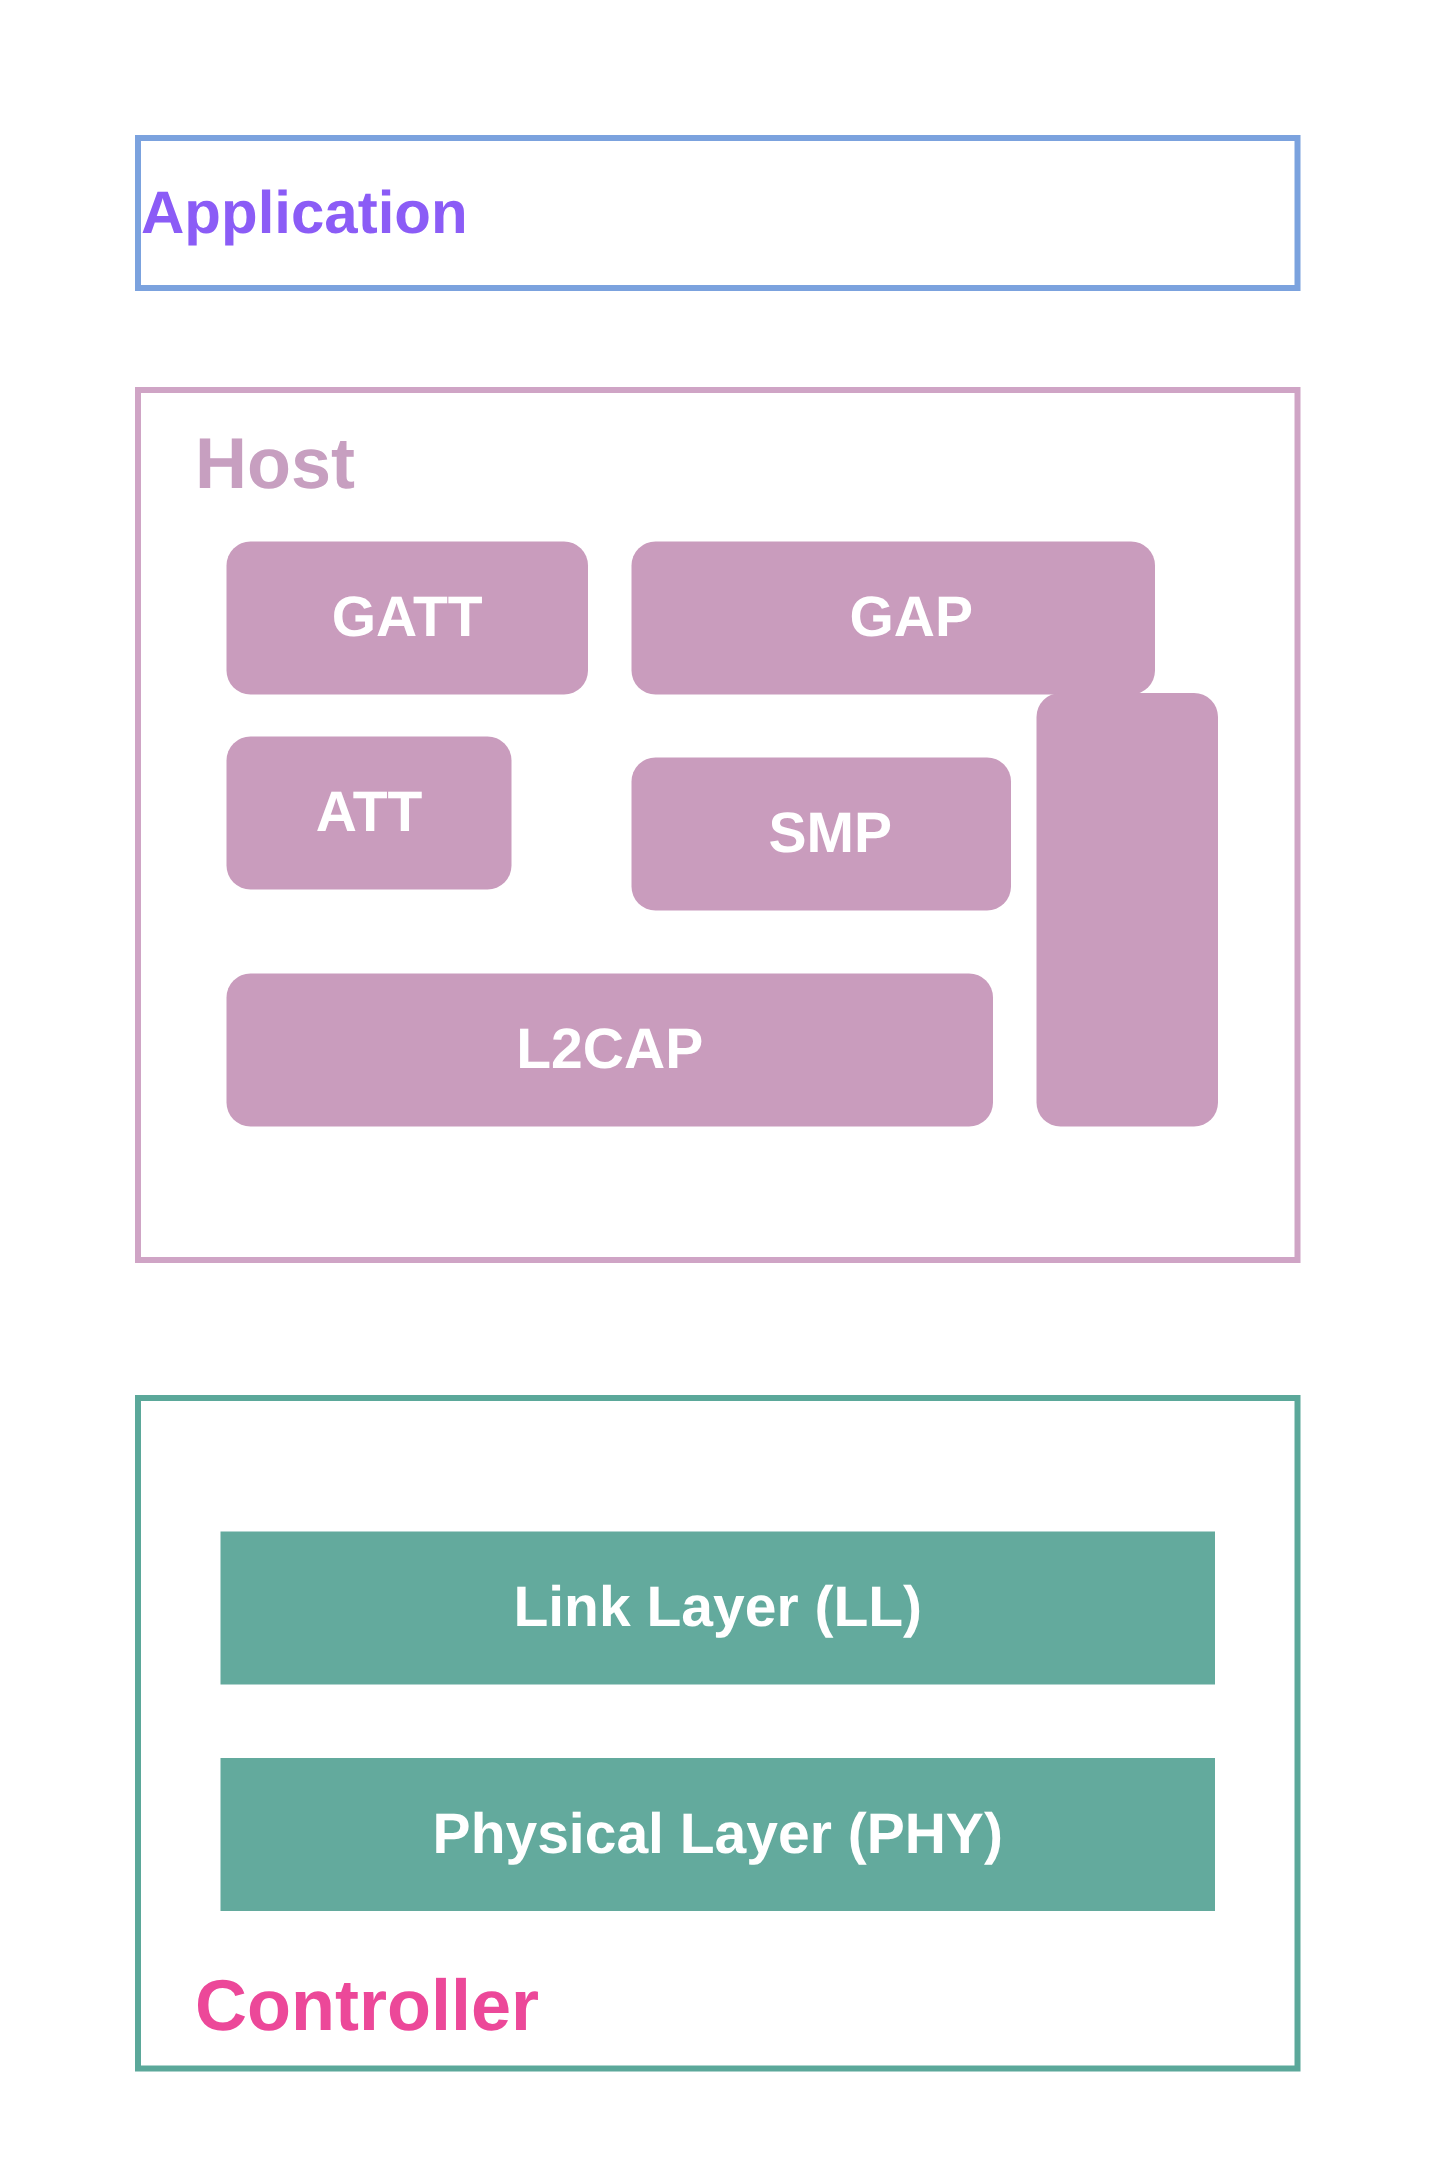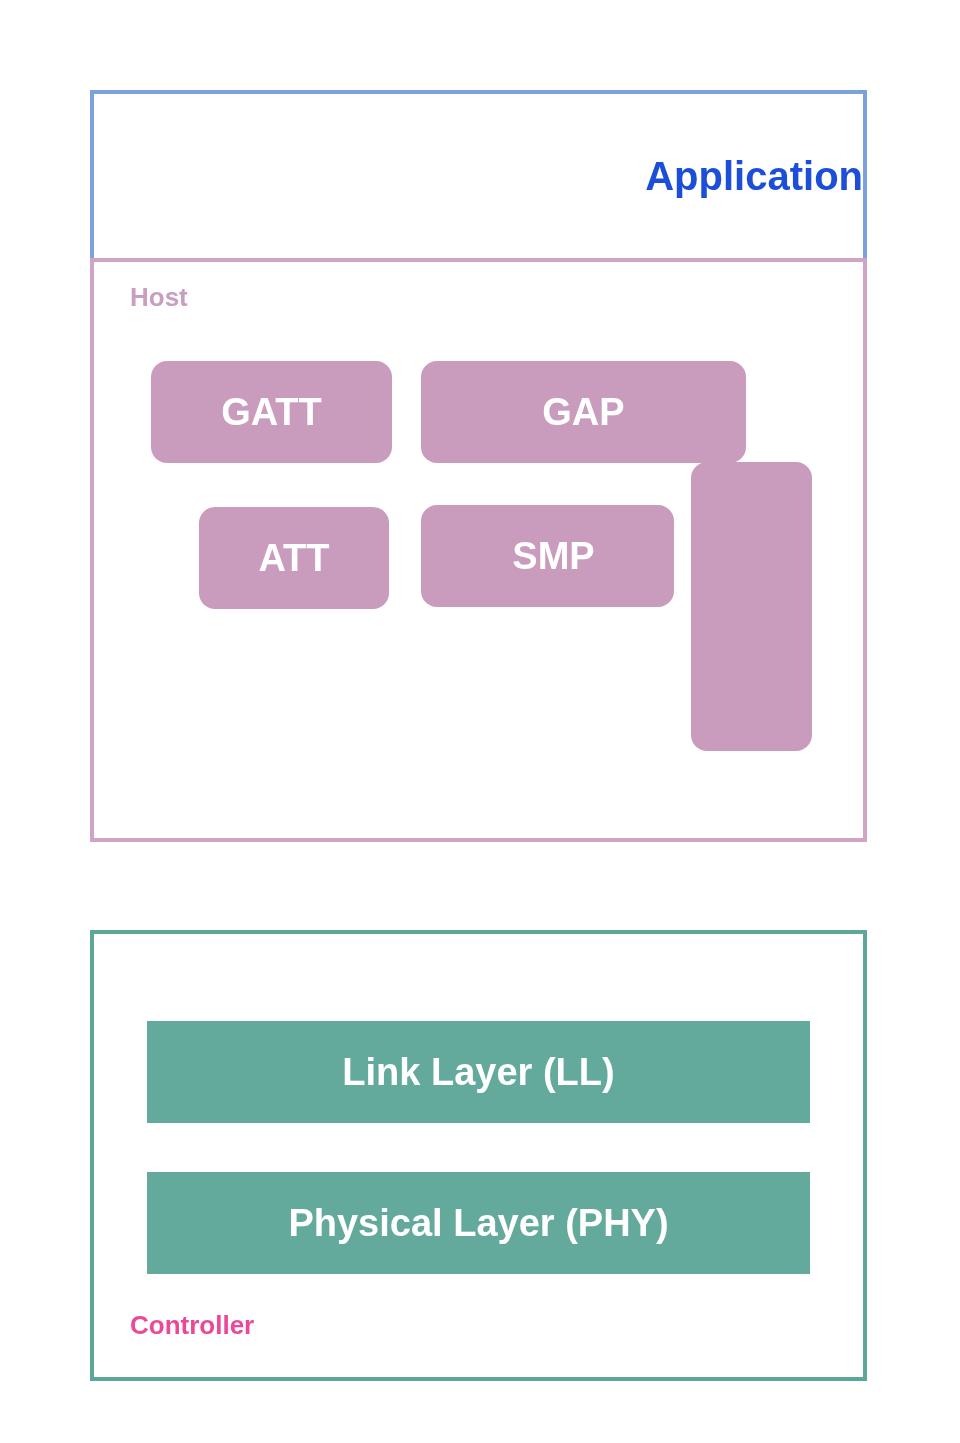--- a/index.html
+++ b/index.html
@@ -9,46 +9,46 @@
     height: 1443px;
     background: #ffffff;
     font-family: "Liberation Sans", sans-serif;
     font-weight: bold;
     overflow: hidden;
   }
   .box { position: absolute; box-sizing: border-box; }
 
   
   .app-box {
-    left: 90px; top: 90px; width: 777px; height: 172px;
+    left: 90px; top: 90px; width: 777px; height: 104px;
     border: 4px solid #7ba2de;
-    display: flex; align-items: center; justify-content: flex-end;
-    color: #1d4ed8; font-size: 40px;
+    display: flex; align-items: center; justify-content: flex-start;
+    color: #8b5cf6; font-size: 40px;
   }
 
   
   .host-box {
     left: 90px; top: 258px; width: 777px; height: 584px;
     border: 4px solid #cfa4c5;
   }
-  .section-label { position: absolute; font-size: 26px; }
+  .section-label { position: absolute; font-size: 48px; }
   .host-label { left: 36px; top: 20px; color: #c79fc0; }
 
   .block {
     position: absolute;
     display: flex; align-items: center; justify-content: center;
     color: #ffffff; font-size: 38px;
   }
   .pink { background: #c99cbd; border-radius: 16px; }
   .teal { background: #63aa9d; }
 
   .gatt      { left: 57px;  top: 99px;  width: 241px; height: 102px; }
-  .gap-label { left: 327px; top: 99px;  width: 325px; height: 102px; }
+  .gap-label { left: 327px; top: 99px;  width: 325px; height: 102px; padding-left: 24px; }
   .gap-strip { left: 597px; top: 200px; width: 121px; height: 289px; }
-  .att       { left: 57px;  top: 245px; width: 190px; height: 102px; margin-left: 48px; }
+  .att       { left: 57px;  top: 229px; width: 190px; height: 102px; }
   .smp       { left: 327px; top: 243px; width: 241px; height: 102px; padding-left: 12px; }
   .l2cap     { left: 57px;  top: 387px; width: 511px; height: 102px; }
 
   
   .hci-bar {
     position: absolute;
     left: 120px; top: 811px; width: 720px; height: 150px;
     background: #b8544f; z-index: 5;
     display: flex; align-items: center; justify-content: center;
     color: #ffffff; font-size: 38px;
@@ -86,20 +86,23 @@
     <div class="block pink gap-strip"></div>
 
     <div class="block pink att">
       <span>ATT</span>
     </div>
 
     <div class="block pink smp">
       <span>SMP</span>
     </div>
 
+    <div class="block pink l2cap">
+      <span>L2CAP</span>
+    </div>
   </div>
 
 
   <div class="box controller-box">
     <div class="block teal ll">
       <span>Link Layer (LL)</span>
     </div>
 
     <div class="block teal phy">
       <span>Physical Layer (PHY)</span>

